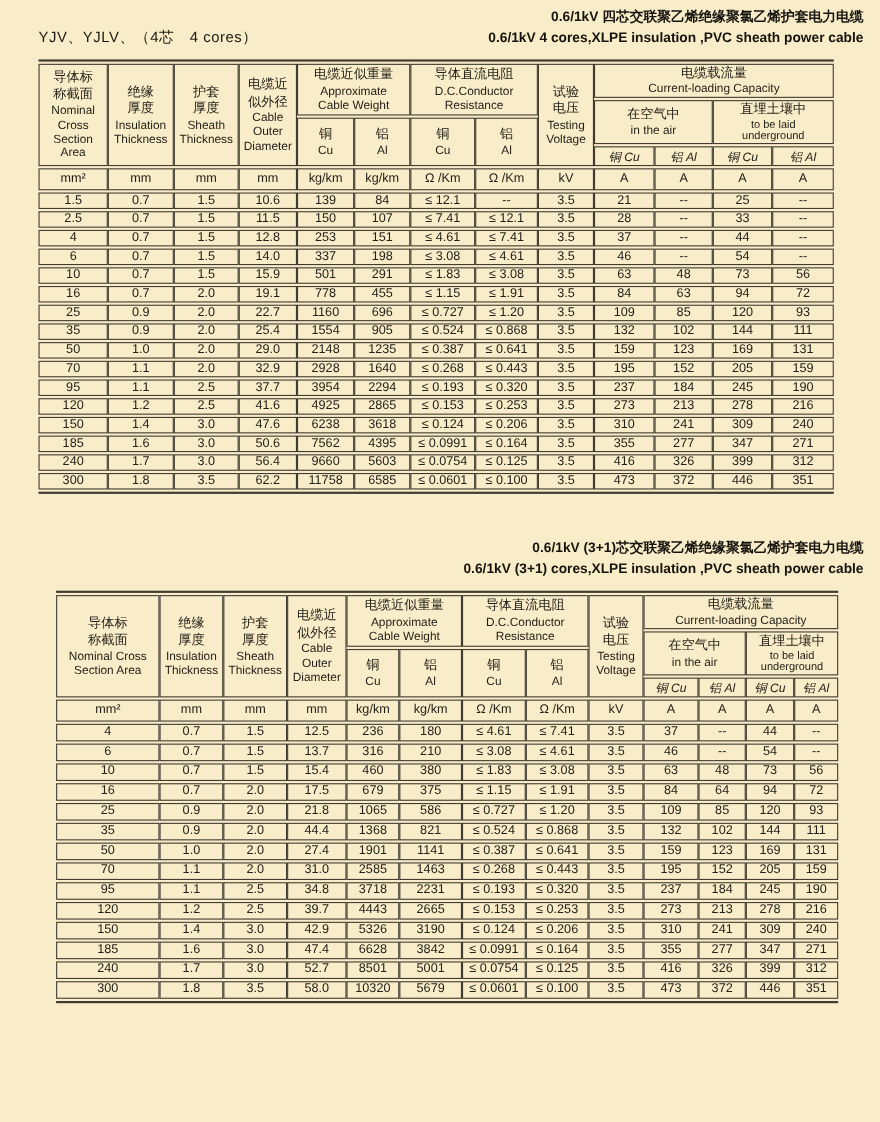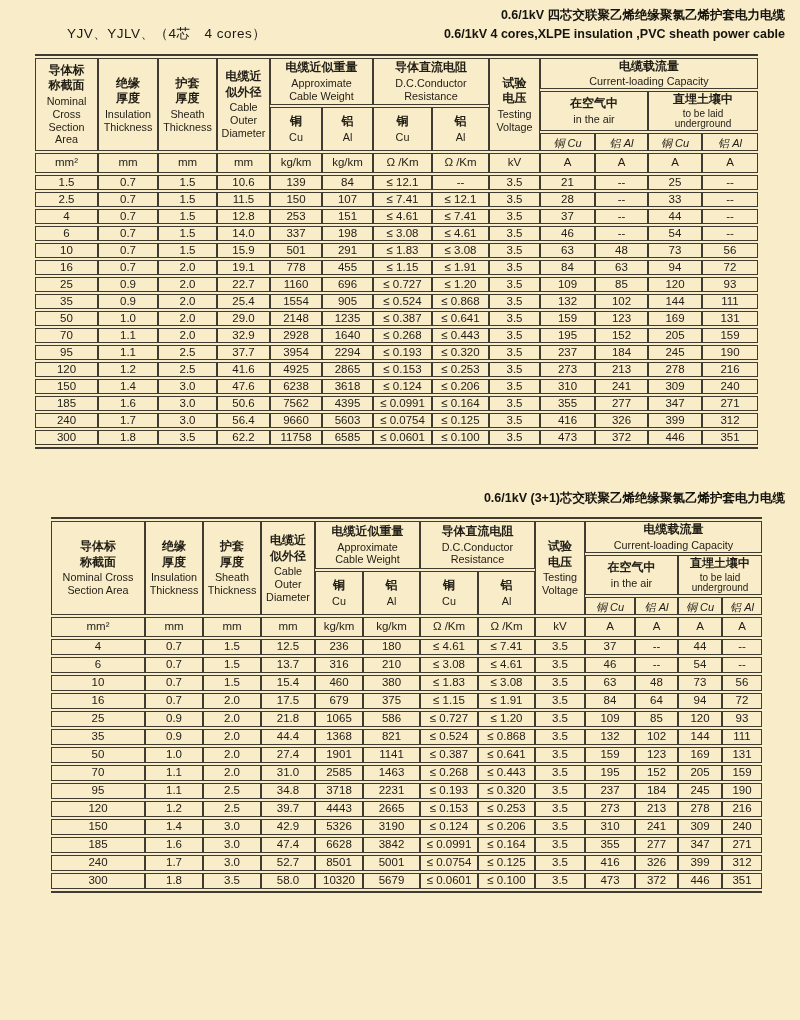--- a/index.html
+++ b/index.html
@@ -5,21 +5,21 @@
   * { box-sizing: border-box; margin: 0; padding: 0; }
   html, body { width: 800px; }
   body {
     width: 800px; height: 1020px;
     background: #f9ecc8;
     font-family: "Liberation Sans", "DejaVu Sans", sans-serif;
     color: #201d15;
   }
   .page { position: relative; width: 800px; height: 1020px; overflow: hidden; }
 
-  .title-block { position: relative; padding: 6px 15px 9px 35px; margin-left: 32px; }
+  .title-block { position: relative; padding: 6px 15px 9px 35px; }
   .title-cn, .title-en {
     text-align: right; font-weight: bold; font-size: 12.5px; line-height: 1.55; color: #15130d;
   }
   .model-label {
     position: absolute; left: 35px; bottom: 11px;
     font-size: 13.5px; font-weight: normal; letter-spacing: .5px; color: #1b1913;
   }
 
   .spec-table {
     border-collapse: separate; border-spacing: 0 2px;
@@ -28,21 +28,21 @@
   }
   .t1 { margin-left: 35px; }
   .t2 { margin-left: 51px; }
   .spec-table th, .spec-table td {
     border: 1px solid #403c32;
     text-align: center; vertical-align: middle;
     padding: 0 1px; line-height: 1;
     font-weight: normal;
     overflow: hidden;
   }
-  thead .cn { display: block; white-space: pre-line; font-size: 12px; font-weight: bold; line-height: 1.3; }
+  thead .cn { display: block; white-space: pre-line; font-size: 12px; font-weight: normal; line-height: 1.3; }
   thead .en { display: block; white-space: pre-line; font-size: 10.8px; font-weight: normal; line-height: 1.18; padding-top: 1px; }
   thead .sub { font-size: 11px; font-weight: normal; font-style: italic; }
   th.cell-underground .en { font-size: 10px; line-height: 1.05; }
   tr.hr1 { height: 22px; }
   tr.hr2 { height: 14px; }
   tr.hr3 { height: 24px; }
   tr.hr4 { height: 16px; }
   tr.units td { height: 20px; font-size: 11.5px; margin-top: 34px; }
   tbody td { height: 15px; font-size: 11.5px; color: #24211a; }
   .t2 tbody td { height: 16px; }
@@ -418,20 +418,21 @@
             <td>446</td>
             <td>351</td>
           </tr>
         </tbody>
     </table>
   </section>
 
   <section class="table-section section-2">
     <div class="title-block">
       <div class="title-cn">0.6/1kV (3+1)芯交联聚乙烯绝缘聚氯乙烯护套电力电缆</div>
+      <div class="title-en">0.6/1kV (3+1) cores,XLPE insulation ,PVC sheath power cable</div>
     </div>
 
     <table class="spec-table t2">
       <colgroup>
         <col style="width:94px">
           <col style="width:58px">
           <col style="width:58px">
           <col style="width:54px">
         <col style="width:48px">
           <col style="width:57px">

